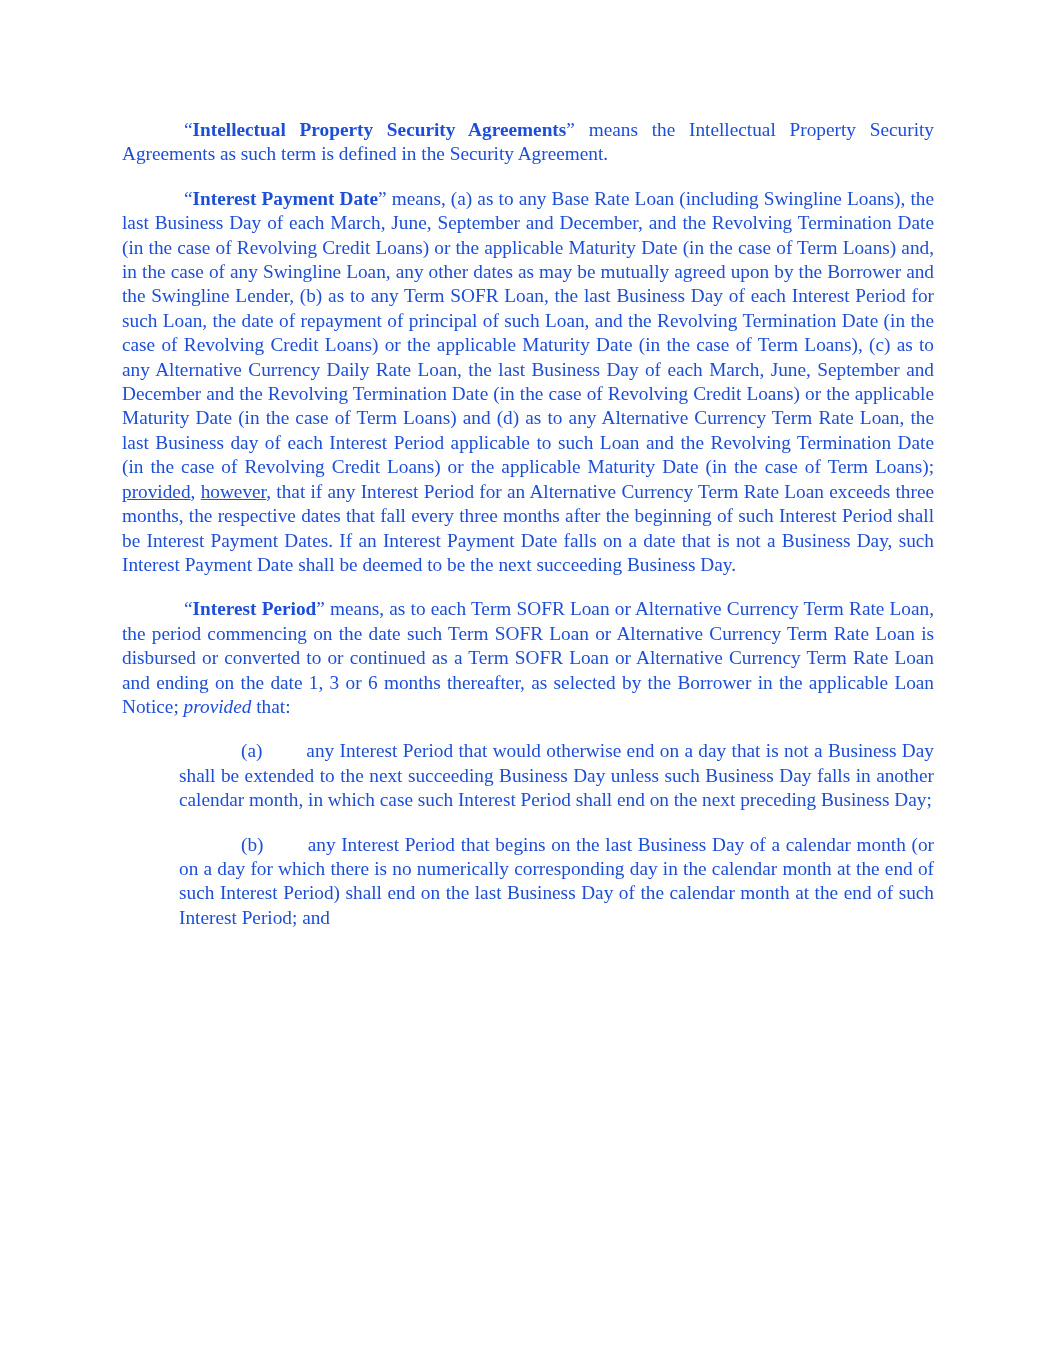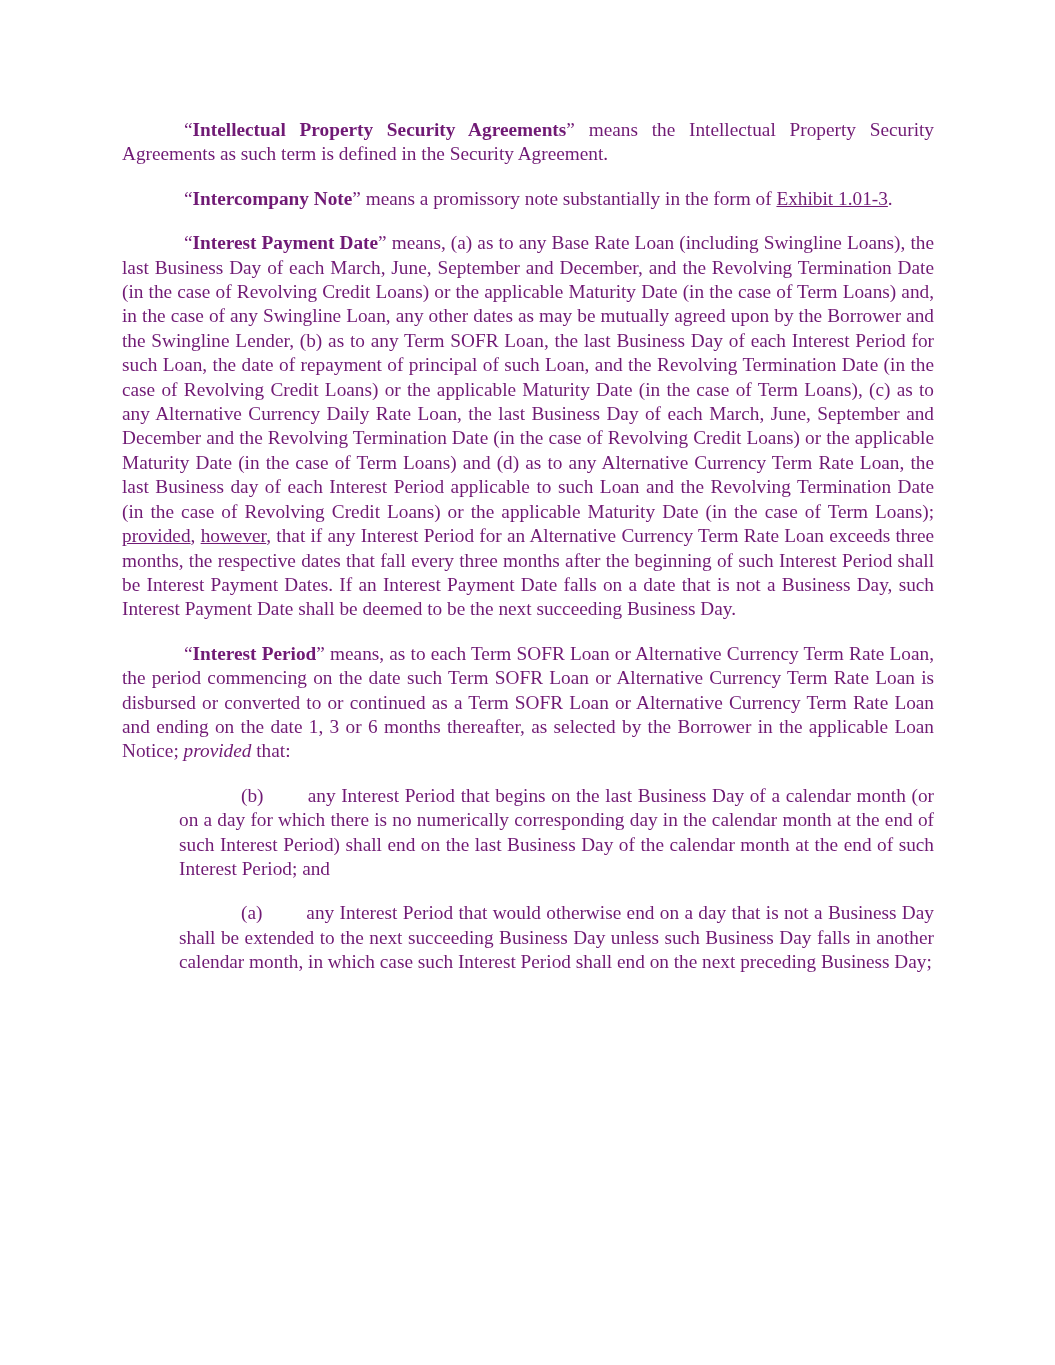--- a/index.html
+++ b/index.html
@@ -7,21 +7,21 @@
     padding: 0;
     background: #ffffff;
   }
   .page {
     width: 1055px;
     height: 1192px;
     box-sizing: border-box;
     background: #ffffff;
     position: relative;
     font-family: "Liberation Serif", "DejaVu Serif", serif;
-    color: #701a75;
+    color: #1d4ed8;
   }
   .content {
     position: absolute;
     left: 122px;
     top: 118px;
     width: 812px;
   }
   .para {
     font-size: 19.3px;
     line-height: 24.4px;
@@ -52,20 +52,19 @@
     font-size: 19.3px;
     font-family: Liberation Mono, monospace;
   }
 </style>
 </head>
 <body>
 
 <div class="page">
   <div class="content" id="body-container">
       <p class="para"><span>“</span><b>Intellectual Property Security Agreements</b><span>” means the Intellectual Property Security Agreements as such term is defined in the Security Agreement.</span></p>
-      <p class="para"><span>“</span><b>Intercompany Note</b><span>” means a promissory note substantially in the form of </span><u>Exhibit 1.01-3</u><span>.</span></p>
       <p class="para"><span>“</span><b>Interest Payment Date</b><span>” means, (a) as to any Base Rate Loan (including Swingline Loans), the last Business Day of each March, June, September and December, and the Revolving Termination Date (in the case of Revolving Credit Loans) or the applicable Maturity Date (in the case of Term Loans) and, in the case of any Swingline Loan, any other dates as may be mutually agreed upon by the Borrower and the Swingline Lender, (b) as to any Term SOFR Loan, the last Business Day of each Interest Period for such Loan, the date of repayment of principal of such Loan, and the Revolving Termination Date (in the case of Revolving Credit Loans) or the applicable Maturity Date (in the case of Term Loans), (c) as to any Alternative Currency Daily Rate Loan, the last Business Day of each March, June, September and December and the Revolving Termination Date (in the case of Revolving Credit Loans) or the applicable Maturity Date (in the case of Term Loans) and (d) as to any Alternative Currency Term Rate Loan, the last Business day of each Interest Period applicable to such Loan and the Revolving Termination Date (in the case of Revolving Credit Loans) or the applicable Maturity Date (in the case of Term Loans); </span><u>provided</u><span>, </span><u>however</u><span>, that if any Interest Period for an Alternative Currency Term Rate Loan exceeds three months, the respective dates that fall every three months after the beginning of such Interest Period shall be Interest Payment Dates.  If an Interest Payment Date falls on a date that is not a Business Day, such Interest Payment Date shall be deemed to be the next succeeding Business Day.</span></p>
       <p class="para"><span>“</span><b>Interest Period</b><span>” means, as to each Term SOFR Loan or Alternative Currency Term Rate Loan, the period commencing on the date such Term SOFR Loan or Alternative Currency Term Rate Loan is disbursed or converted to or continued as a Term SOFR Loan or Alternative Currency Term Rate Loan and ending on the date 1, 3 or 6 months thereafter, as selected by the Borrower in the applicable Loan Notice; </span><i>provided</i><span> that:</span></p>
+      <p class="para sub"><span>(a)</span><span>   any Interest Period that would otherwise end on a day that is not a Business Day shall be extended to the next succeeding Business Day unless such Business Day falls in another calendar month, in which case such Interest Period shall end on the next preceding Business Day;</span></p>
       <p class="para sub"><span>(b)</span><span>   any Interest Period that begins on the last Business Day of a calendar month (or on a day for which there is no numerically corresponding day in the calendar month at the end of such Interest Period) shall end on the last Business Day of the calendar month at the end of such Interest Period; and</span></p>
-      <p class="para sub"><span>(a)</span><span>   any Interest Period that would otherwise end on a day that is not a Business Day shall be extended to the next succeeding Business Day unless such Business Day falls in another calendar month, in which case such Interest Period shall end on the next preceding Business Day;</span></p>
     </div>
   <div class="pagenum">38</div>
 </div>
 
 </body></html>

